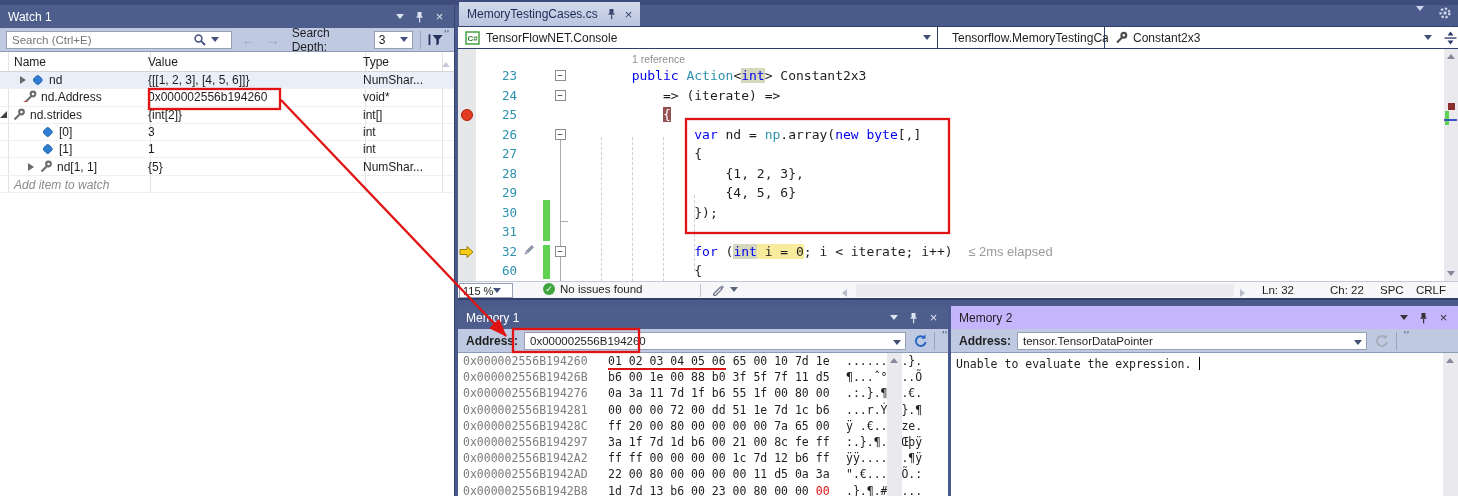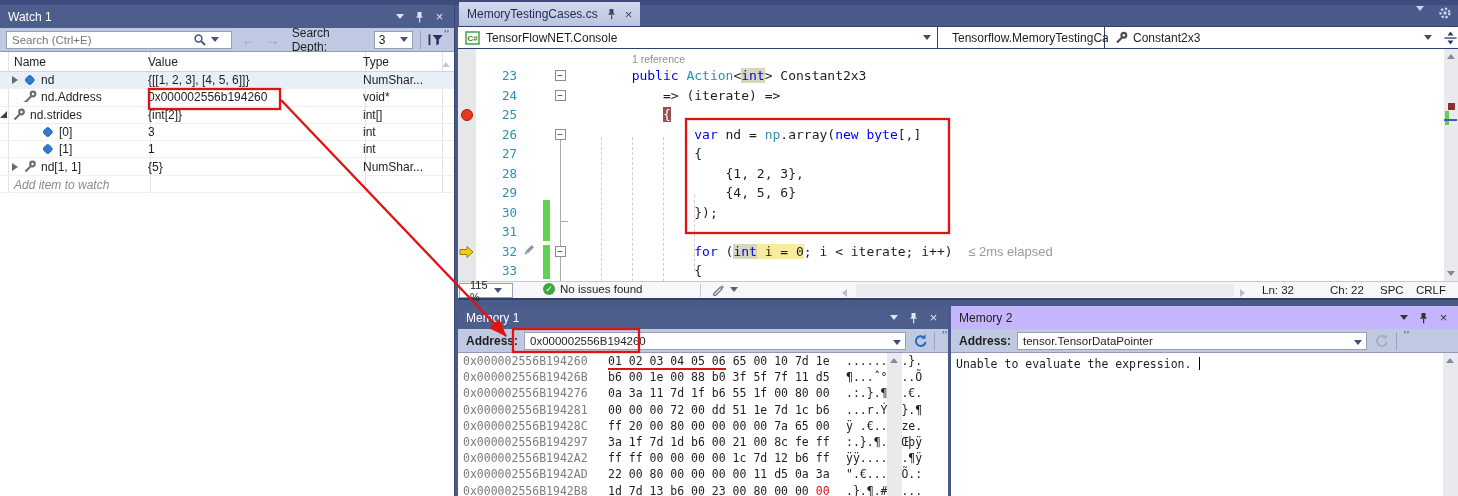--- a/index.html
+++ b/index.html
@@ -82,21 +82,21 @@
   .tk-p { color:#1e1e1e; }
   .tk-khs { color:#0000ee; background:#d7d7bd; }
   .tk-hly { background:#f8ec9c; }
   .tk-brhl { background:#945052; color:#fff; }
   .tk-perf { color:#9a9a9a; font-size:13px; font-family:"Liberation Sans",sans-serif; }
   #ed-vscroll { position:absolute; left:986px; top:0; width:14px; height:232px; background:#e9e9ee; }
   #ed-vscroll .tri-u { position:absolute; left:3px; top:5px; color:#868999; }
   #ed-vscroll .tri-d { position:absolute; left:3px; bottom:5px; color:#868999; }
   .sb-mark { position:absolute; }
   #bottomstrip { position:absolute; left:0; top:281px; width:1000px; height:19px; background:#f7f7f9; border-top:1px solid #c3c9da; border-bottom:2px solid #31406b; font-size:11.5px; }
-  #zoom-combo { position:absolute; left:1px; top:1px; width:54px; height:15px; padding:0 10px; justify-content:flex-start; font-size:11px; }
+  #zoom-combo { position:absolute; left:1px; top:1px; width:54px; height:15px; padding:0 3px; justify-content:flex-start; font-size:11px; }
   #issues { position:absolute; left:85px; top:1px; display:flex; align-items:center; gap:5px; }
   #issues .chk { width:12px; height:12px; border-radius:50%; background:#3fa63f; color:#fff; font-size:9px; line-height:12px; text-align:center; }
   #bs-div { position:absolute; left:242px; top:2px; width:1px; height:13px; background:#c2c6d4; }
   #brush-btn { position:absolute; left:254px; top:1px; display:flex; align-items:center; gap:5px; color:#5b6478; }
   #hs-left { position:absolute; left:384px; top:5px; color:#b9bdc9; }
   #hs-track { position:absolute; left:398px; top:2px; width:378px; height:13px; background:#ececf0; }
   #hs-right { position:absolute; left:782px; top:5px; color:#b9bdc9; }
   .stat { position:absolute; top:2px; color:#1e1e1e; }
 
   
@@ -175,21 +175,21 @@
       <div class="wcol-line" style="left:150px;height:141px"></div>
       <div class="wcol-line" style="left:365px;height:141px"></div>
       <div class="wcol-line" style="left:442px;height:141px"></div>
       <div id="watch-head">
         <div class="wh-cell" style="width:142px;padding-left:14px">Name</div>
         <div class="wh-cell" style="width:215px">Value</div>
         <div class="wh-cell" style="width:77px">Type</div>
       </div>
       <div id="watch-rows">
           <div class="w-row selected">
-            <div class="w-name" style="padding-left:12px">
+            <div class="w-name" style="padding-left:20px">
               <span class="exp-c"></span>
               <svg class="w-icon" viewBox="0 0 15 14">
                 <rect x="4" y="3.2" width="7.6" height="7.6" rx="2.4" transform="rotate(45 7.8 7)" fill="#2e7dd1" stroke="#1b5ba3" stroke-width="0.8"></rect>
               </svg>
               <span>nd</span>
             </div>
             <div class="w-val">{[[1, 2, 3], [4, 5, 6]]}</div>
             <div class="w-type">NumShar...</div>
           </div>
           <div class="w-row">
@@ -237,21 +237,21 @@
               <span class="exp-n"></span>
               <svg class="w-icon" viewBox="0 0 15 14">
                 <rect x="4" y="3.2" width="7.6" height="7.6" rx="2.4" transform="rotate(45 7.8 7)" fill="#2e7dd1" stroke="#1b5ba3" stroke-width="0.8"></rect>
               </svg>
               <span>[1]</span>
             </div>
             <div class="w-val">1</div>
             <div class="w-type">int</div>
           </div>
           <div class="w-row">
-            <div class="w-name" style="padding-left:12px">
+            <div class="w-name" style="padding-left:28px">
               <span class="exp-c"></span>
               <svg class="w-icon" viewBox="0 0 15 14">
                 <g stroke="#6e6e6e" stroke-width="2.2" fill="none">
                   <path d="M3.5 11.5 L9 6"></path>
                   <circle cx="10.5" cy="4" r="2.3"></circle>
                 </g>
               </svg>
               <span>nd[1, 1]</span>
             </div>
             <div class="w-val">{5}</div>
@@ -420,21 +420,21 @@
                 <path d="M2.5 8.3 l2.2 2.2" stroke="#fff" stroke-width="0.8"></path>
               </svg></span>
             <span class="ln-change"></span>
             <span class="ln-outline">
               <span class="fold-box">−</span>
             </span>
             <span class="ln-code"><span class="tk-p">                </span><span class="tk-k">for</span><span class="tk-p"> (</span><span class="tk-khs">int</span><span class="tk-hly"> i = 0</span><span class="tk-p">; i &lt; iterate; i++)</span><span class="tk-p">  </span><span class="tk-perf">≤ 2ms elapsed</span></span>
           </div>
           <div class="code-line">
             <span class="ln-bp"></span>
-            <span class="ln-num">33</span>
+            <span class="ln-num">60</span>
             <span class="ln-mark"></span>
             <span class="ln-change"></span>
             <span class="ln-outline"></span>
             <span class="ln-code"><span class="tk-p">                {</span></span>
           </div>
         </div>
       <div id="ed-vscroll">
         <span class="tri-u"></span>
         <span class="tri-d"></span>
         <div class="sb-mark" style="left:4px;top:54px;width:7px;height:7px;background:#8b2e2e"></div>

